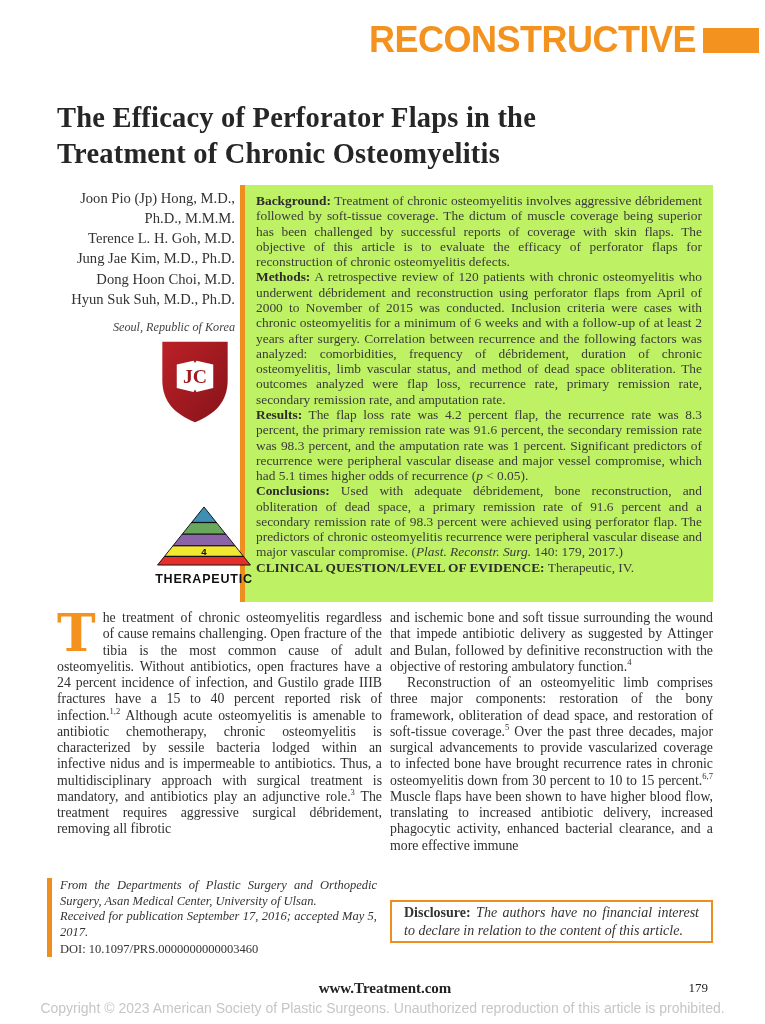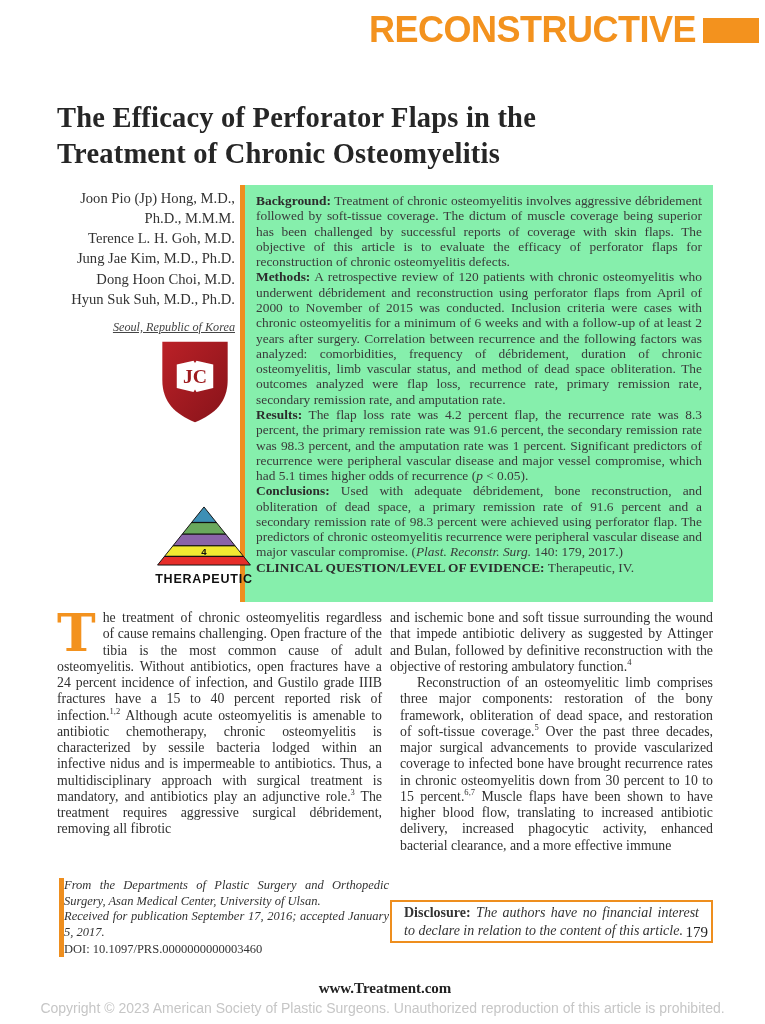--- a/index.html
+++ b/index.html
@@ -4,95 +4,95 @@
 <style>
   * { margin:0; padding:0; box-sizing:border-box; }
   html,body { background:#e9e9e9; }
   .page {
     position:relative; width:765px; height:1024px; margin:0 auto;
     background:#ffffff; overflow:hidden;
     font-family:"Liberation Serif", serif; color:#2e2e2e;
   }
   
   .banner {
-    position:absolute; top:12px; left:0; right:6px;
+    position:absolute; top:22px; left:0; right:6px;
     display:flex; justify-content:flex-end; align-items:center;
   }
   .banner-word {
     font-family:"Liberation Sans", sans-serif; font-weight:bold;
     font-size:36px; letter-spacing:-0.5px; color:#f3921e; line-height:1;
     margin-right:7px;
   }
   .banner-block { width:56px; height:25px; background:#f3921e; }
 
   
   .title {
     position:absolute; left:57px; top:100px; width:570px;
     font-size:28.5px; line-height:1.27; color:#262626; letter-spacing:0.2px;
   }
 
   
   .authors {
     position:absolute; left:40px; top:188px; width:195px;
     text-align:right; font-size:14.6px; line-height:1.38; color:#333;
   }
-  .affiliation { margin-top:10px; font-style:italic; font-size:12.2px; color:#444;text-decoration:underline; }
+  .affiliation { margin-top:10px; font-style:italic; font-size:12.2px; color:#444; }
 
   
   .abstract {
     position:absolute; left:240px; top:185px; width:473px; min-height:401px;
-    background:#86efac; border-left:5px solid #ee8e1e;
+    background:#bef264; border-left:5px solid #ee8e1e;
     padding:8px 11px 27px 11px;
     font-size:13.4px; line-height:1.14; text-align:justify; color:#3a3a3a;
   }
   .abstract p { margin:0; }
   .abstract strong { color:#2c2c2c; }
 
   
   .jc-logo { position:absolute; left:157px; top:337px; }
   .pyramid-wrap { position:absolute; left:144px; top:506px; width:120px; text-align:center; }
   .pyramid-label {
     margin-top:2px; font-family:"Liberation Sans", sans-serif; font-weight:bold;
     font-size:12.5px; letter-spacing:0.8px; color:#111;
   }
 
   
   .col { position:absolute; top:610px; font-size:13.8px; line-height:1.18; text-align:justify; color:#2f2f2f; }
   .col-left  { left:57px;  width:325px; }
   .col-right { left:390px; width:323px; }
-  .col p + p { text-indent:17px;margin-left:10px; }
+  .col p + p { text-indent:17px; }
   .dropcap {
     float:left; color:#f3921e; font-weight:bold; font-family:"DejaVu Serif", serif;
     font-size:52px; line-height:40px; margin:3px 7px 0 0;
   }
   sup { font-size:0.62em; line-height:0; }
 
   
   .footnote {
-    position:absolute; left:59px; top:878px; width:330px;
-    border-left:5px solid #ee8e1e; 
+    position:absolute; left:47px; top:878px; width:330px;
+    border-left:5px solid #ee8e1e; padding-left:8px;
     font-size:12.5px; line-height:1.25; color:#333; text-align:justify;
   }
   .footnote .it { font-style:italic; }
   .footnote .doi { margin-top:1px; font-style:normal; }
 
   
   .disclosure {
     position:absolute; left:390px; top:900px; width:323px;
     border:2px solid #ee8e1e; padding:2px 12px;
     font-size:14px; line-height:1.25; color:#333; text-align:justify;
   }
   .disclosure em { font-style:italic; }
 
   
   .journal-url {
     position:absolute; left:57px; right:52px; top:980px;
     text-align:center; font-weight:bold; font-size:15px; color:#222;
   }
-  .page-number { position:absolute; right:57px; top:924px; font-size:15px; color:#222; }
+  .page-number { position:absolute; right:57px; top:980px; font-size:13px; color:#222; }
   .copyright {
     position:absolute; left:0; right:0; top:1000px; text-align:center;
     font-family:"Liberation Sans", sans-serif; font-size:14px; color:#c6c6c6;
   }
 </style>
 </head>
 <body>
 
 <div class="page">
 
@@ -156,21 +156,21 @@
     </svg>
     <div class="pyramid-label">THERAPEUTIC</div>
   </div>
 
   <div class="col col-left">
     <p><span class="dropcap">T</span><span>he treatment of chronic osteomyelitis regardless of cause remains challenging. Open fracture of the tibia is the most common cause of adult osteomyelitis. Without antibiotics, open fractures have a 24 percent incidence of infection, and Gustilo grade IIIB fractures have a 15 to 40 percent reported risk of infection.</span><sup>1,2</sup><span> Although acute osteomyelitis is amenable to antibiotic chemotherapy, chronic osteomyelitis is characterized by sessile bacteria lodged within an infective nidus and is impermeable to antibiotics. Thus, a multidisciplinary approach with surgical treatment is mandatory, and antibiotics play an adjunctive role.</span><sup>3</sup><span> The treatment requires aggressive surgical débridement, removing all fibrotic</span></p>
   </div>
 
   <div class="footnote">
     <div class="it">From the Departments of Plastic Surgery and Orthopedic Surgery, Asan Medical Center, University of Ulsan.</div>
-    <div class="it">Received for publication September 17, 2016; accepted January 5, 2017.</div>
+    <div class="it">Received for publication September 17, 2016; accepted May 5, 2017.</div>
     <div class="doi">DOI: 10.1097/PRS.0000000000003460</div>
   </div>
 
   <div class="col col-right">
     <p><span>and ischemic bone and soft tissue surrounding the wound that impede antibiotic delivery as suggested by Attinger and Bulan, followed by definitive reconstruction with the objective of restoring ambulatory function.</span><sup>4</sup></p>
     <p><span>Reconstruction of an osteomyelitic limb comprises three major components: restoration of the bony framework, obliteration of dead space, and restoration of soft-tissue coverage.</span><sup>5</sup><span> Over the past three decades, major surgical advancements to provide vascularized coverage to infected bone have brought recurrence rates in chronic osteomyelitis down from 30 percent to 10 to 15 percent.</span><sup>6,7</sup><span> Muscle flaps have been shown to have higher blood flow, translating to increased antibiotic delivery, increased phagocytic activity, enhanced bacterial clearance, and a more effective immune</span></p>
   </div>
 
   <div class="disclosure">
     <strong>Disclosure:</strong><em> The authors have no financial interest to declare in relation to the content of this article.</em>

